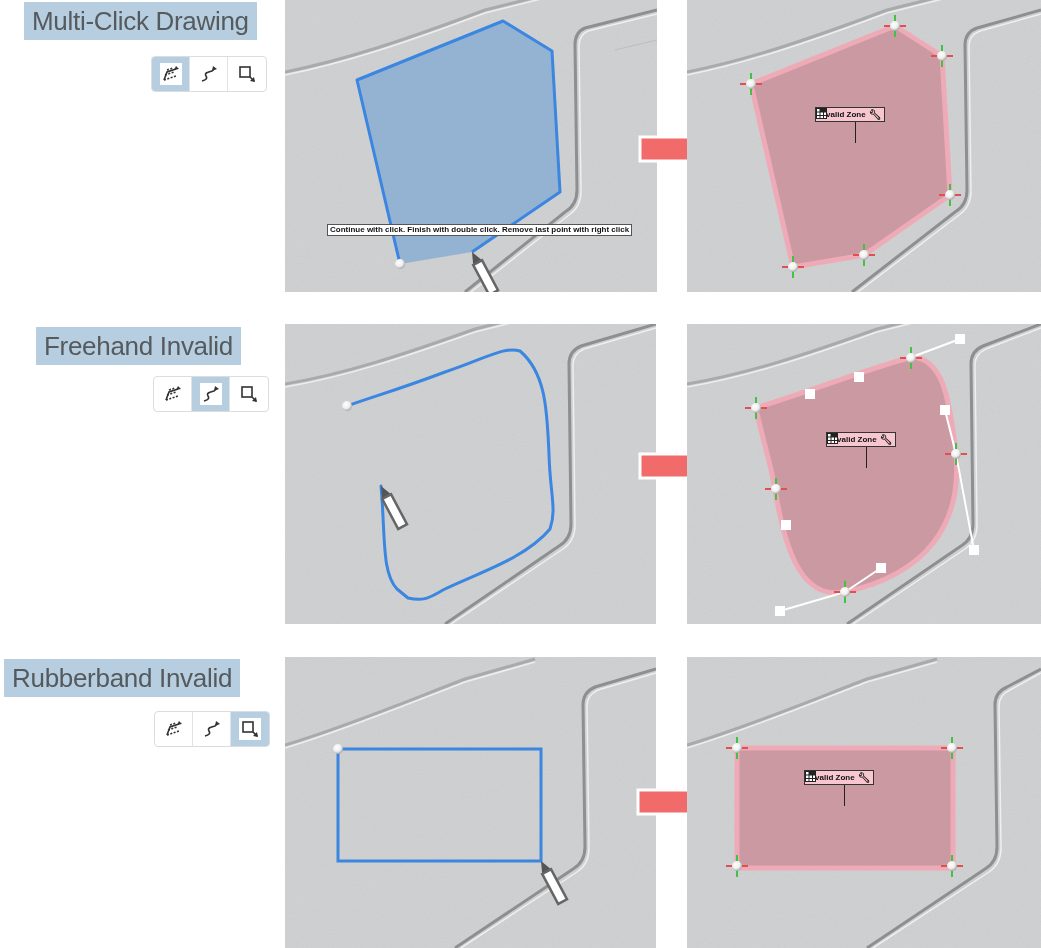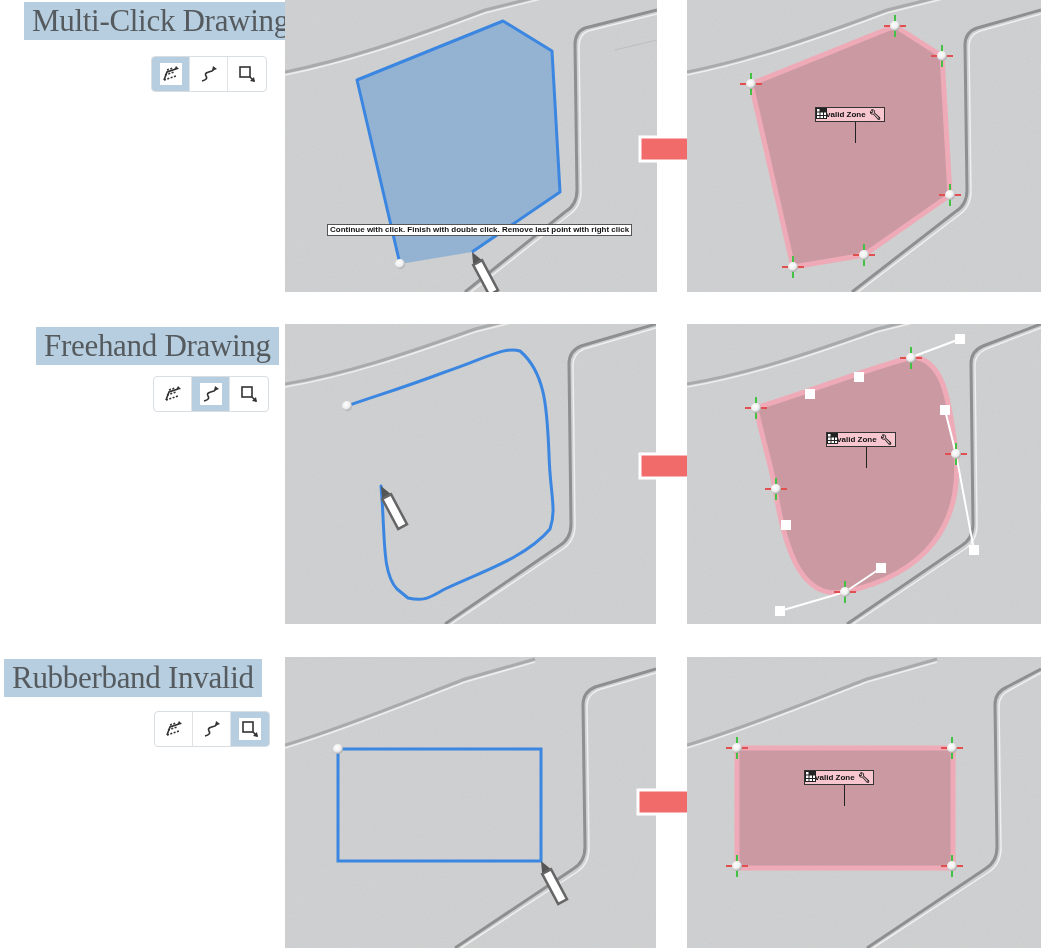--- a/index.html
+++ b/index.html
@@ -1,17 +1,17 @@
 <!DOCTYPE html>
 <html><head>
 <meta charset="utf-8">
 <style>
   html,body{margin:0;padding:0;background:#ffffff;}
   body{width:1041px;height:948px;position:relative;overflow:hidden;font-family:"Liberation Sans",sans-serif;}
-  .label{position:absolute;background:#b6cedf;color:#555a5e;font-family:Liberation Serif, serif;font-size:31px;line-height:38px;padding:0 8px;white-space:nowrap;letter-spacing:-0.3px;}
+  .label{position:absolute;background:#b6cedf;color:#555a5e;font-family:Liberation Sans, sans-serif;font-size:26px;line-height:38px;padding:0 8px;white-space:nowrap;letter-spacing:-0.3px;}
   .toolbar{position:absolute;display:flex;height:34px;border:1px solid #d8dde2;border-radius:4px;background:#fff;overflow:hidden;}
   .tbtn{width:38px;height:34px;display:flex;align-items:center;justify-content:center;border-right:1px solid #dfe3e6;box-sizing:border-box;cursor:pointer;}
   .tbtn:last-child{border-right:none;}
   .tbtn.active{background:#b6cedf;}
   .tbtn .ic{width:22px;height:22px;display:flex;align-items:center;justify-content:center;}
   .tbtn.active .ic{background:#ffffff;}
   .panel{position:absolute;overflow:hidden;background:#cfd0d1;}
   .panel svg{position:absolute;left:0;top:0;}
   .arrow{position:absolute;}
   .hint{position:absolute;font-size:8px;font-weight:bold;color:#111;background:#fff;border:1px solid #555;padding:0 2px;line-height:10px;white-space:nowrap;font-family:"Liberation Sans",sans-serif;}
@@ -124,21 +124,21 @@
         <rect x="0.5" y="0.5" width="10" height="10" fill="#fff" stroke="#222"></rect>
         <path d="M0.5 4 H10.5 M0.5 7.5 H10.5 M4 0.5 V10.5 M7.5 0.5 V10.5" stroke="#222"></path>
         <rect x="4" y="0.5" width="6.5" height="3.5" fill="#222"></rect>
       </svg>
     <span>Invalid Zone</span>
     <span style="font-size:10px;">🔧︎</span>
   </div>
   <div class="zone-stem" style="left:168px;top:122px;height:21px;"></div>
 </div>
 
-<div class="label" style="left:36px;top:327px;">Freehand Drawing</div>
+<div class="label" style="left:36px;top:327px;">Freehand Invalid</div>
 
 <div class="toolbar" style="left:153px;top:376px;">
   <div class="tbtn">
     <span class="ic">
       <svg width="20" height="20" viewBox="0 0 20 20">
           <path d="M3 16 L15 12 M4 11 L13 8 M6 6 L12 4" stroke="#333" stroke-width="1.6" stroke-dasharray="2 1.5" fill="none"></path>
           <path d="M3 16 L6 8 L15 5" stroke="#333" stroke-width="1.6" fill="none"></path>
           <polygon points="15,2 18,5 13,6" fill="#333"></polygon>
         </svg>
     </span>

